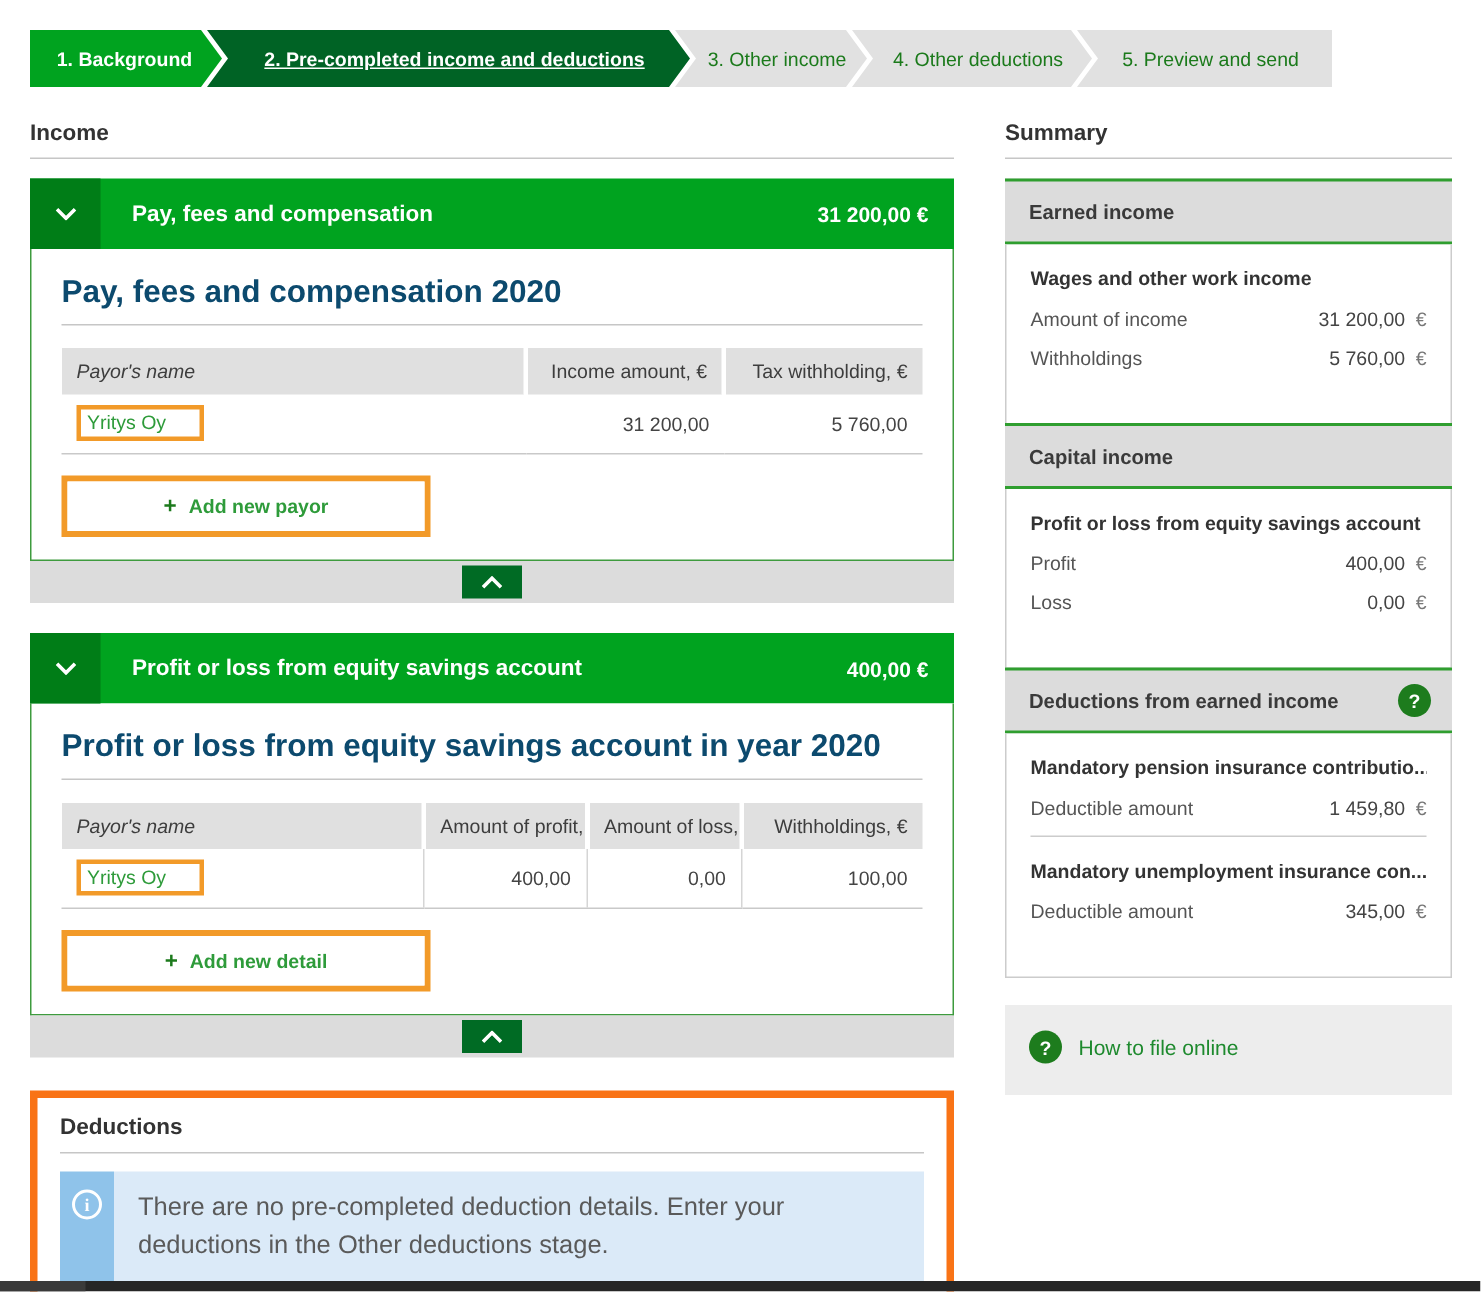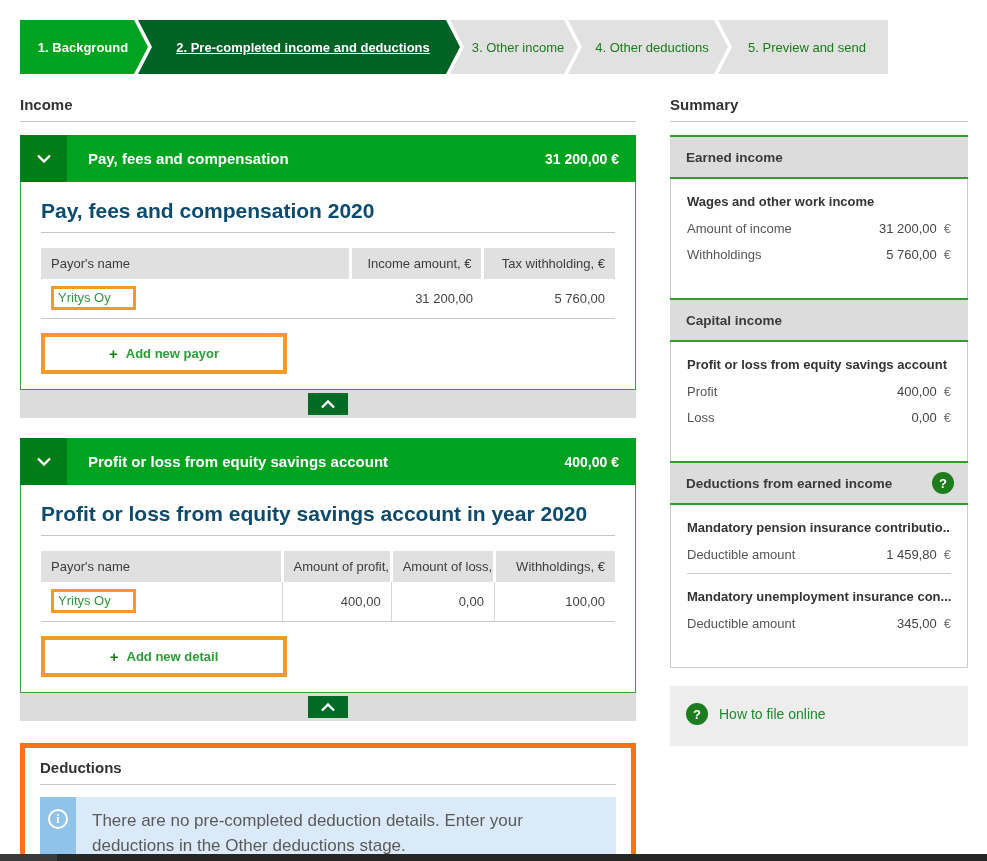--- a/index.html
+++ b/index.html
@@ -1,21 +1,21 @@
 <!DOCTYPE html>
 <html><head>
 <meta charset="utf-8">
 <style>
   * { margin:0; padding:0; box-sizing:border-box; }
   html,body { width:987px; height:861px; background:#fff; font-family:"Liberation Sans", sans-serif; overflow:hidden; }
   body { position:relative; }
   .page { padding:20px 19px 0 20px; }
 
   
-  .wizard { display:flex; height:54px; margin-bottom:22px; }
+  .wizard { display:flex; height:38px; margin-bottom:22px; }
   .step { display:flex; align-items:center; justify-content:center; font-size:13px; font-weight:bold;
           clip-path: polygon(0 0, calc(100% - 14px) 0, 100% 50%, calc(100% - 14px) 100%, 0 100%, 14px 50%);
           margin-left:-10px; padding:0 16px 0 24px; white-space:nowrap; }
   .step:first-child { clip-path: polygon(0 0, calc(100% - 14px) 0, 100% 50%, calc(100% - 14px) 100%, 0 100%); margin-left:0; padding-left:14px; }
   .step:last-child  { clip-path: polygon(0 0, 100% 0, 100% 100%, 0 100%, 14px 50%); }
   .step.done     { background:#00A31F; color:#fff; }
   .step.active   { background:#006325; color:#fff; text-decoration:underline; }
   .step.upcoming { background:#E1E1E1; color:#1B7A1B; font-weight:normal; }
   .s1{width:128px;} .s2{width:322px;} .s3{width:128px;text-align:center;} .s4{width:160px;} .s5{width:170px;}
 
@@ -29,21 +29,21 @@
   .section { margin-bottom:20px; }
   .section-header { display:flex; align-items:center; background:#00A31F; height:47px; cursor:pointer; }
   .chev-box { width:47px; height:47px; background:#007D17; display:flex; align-items:center; justify-content:center; flex:none; }
   .section-title { color:#fff; font-weight:bold; font-size:15px; margin-left:21px; flex:1; }
   .section-total { color:#fff; font-weight:bold; font-size:14px; margin-right:17px; }
   .section-body { border:1px solid #3E9B3E; border-top:none; background:#fff; padding:17px 20px 15px; }
   .sub-heading { font-size:21px; font-weight:bold; color:#0c4a6e; padding-bottom:9px; border-bottom:1px solid #C6C6C6; margin-bottom:15px; }
 
   table { width:100%; border-collapse:collapse; font-size:13px; color:#444; table-layout:fixed; }
   th { background:#E0E0E0; font-weight:normal; color:#3d3d3d; text-align:right; padding:8px 10px; white-space:nowrap; overflow:hidden; }
-  th:first-child { text-align:left; }
+  th:first-child { text-align:left;font-style:italic; }
   th + th { border-left:3px solid #fff; }
   td { padding:7px 10px 8px; border-bottom:1px solid #C9C9C9; text-align:right; }
   td:first-child { text-align:left; }
   .t2 td + td { border-left:1px solid #D5D5D5; }
   .payor-hl { display:inline-block; border:3px solid #F29A29; padding:1px 22px 2px 4px; }
   .link { color:#2E9B3A; text-decoration:none; cursor:pointer; }
 
   .add-wrap { display:inline-block; border:4px solid #F29A29; margin-top:14px; background:#fff; }
   .add-btn { min-width:238px; height:33px; background:#fff; border:none; color:#2E9B3A; font-weight:bold; font-size:13px;
              display:flex; align-items:center; justify-content:center; gap:8px; cursor:pointer; font-family:inherit; }

